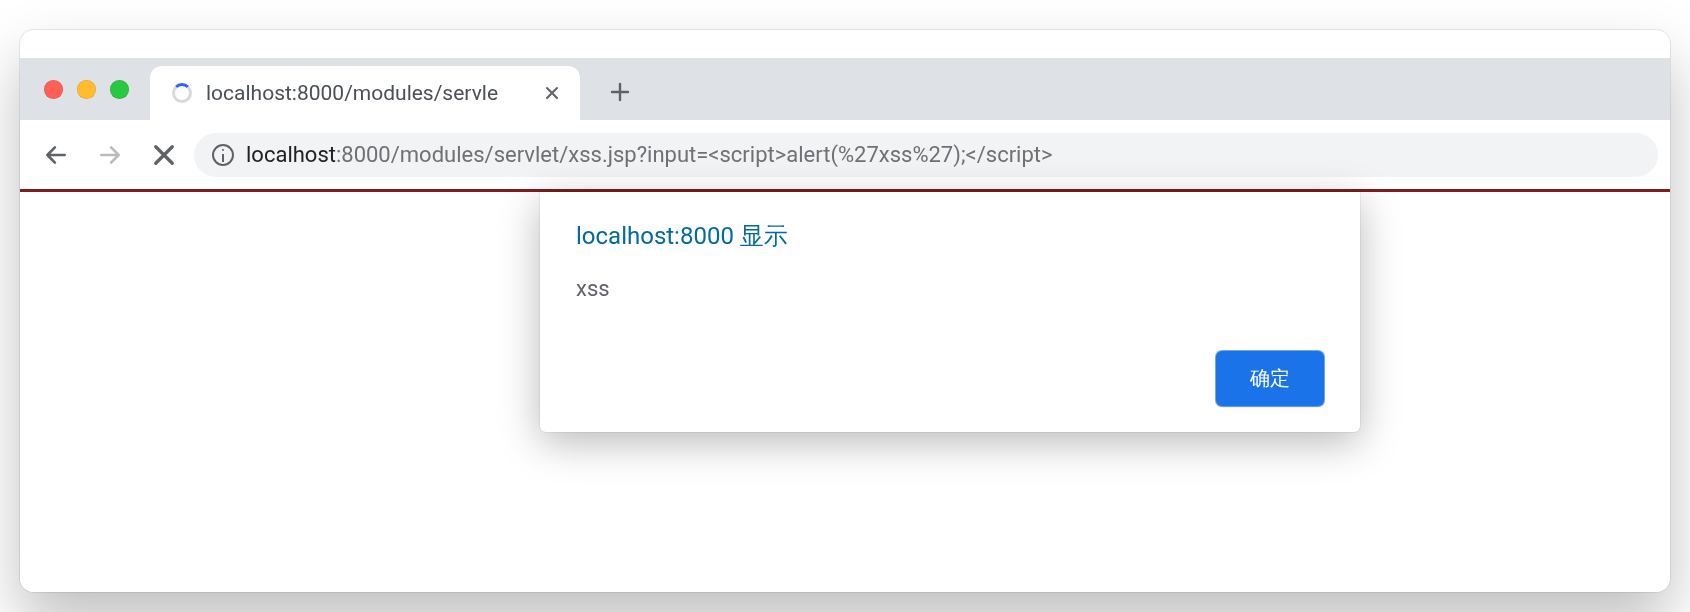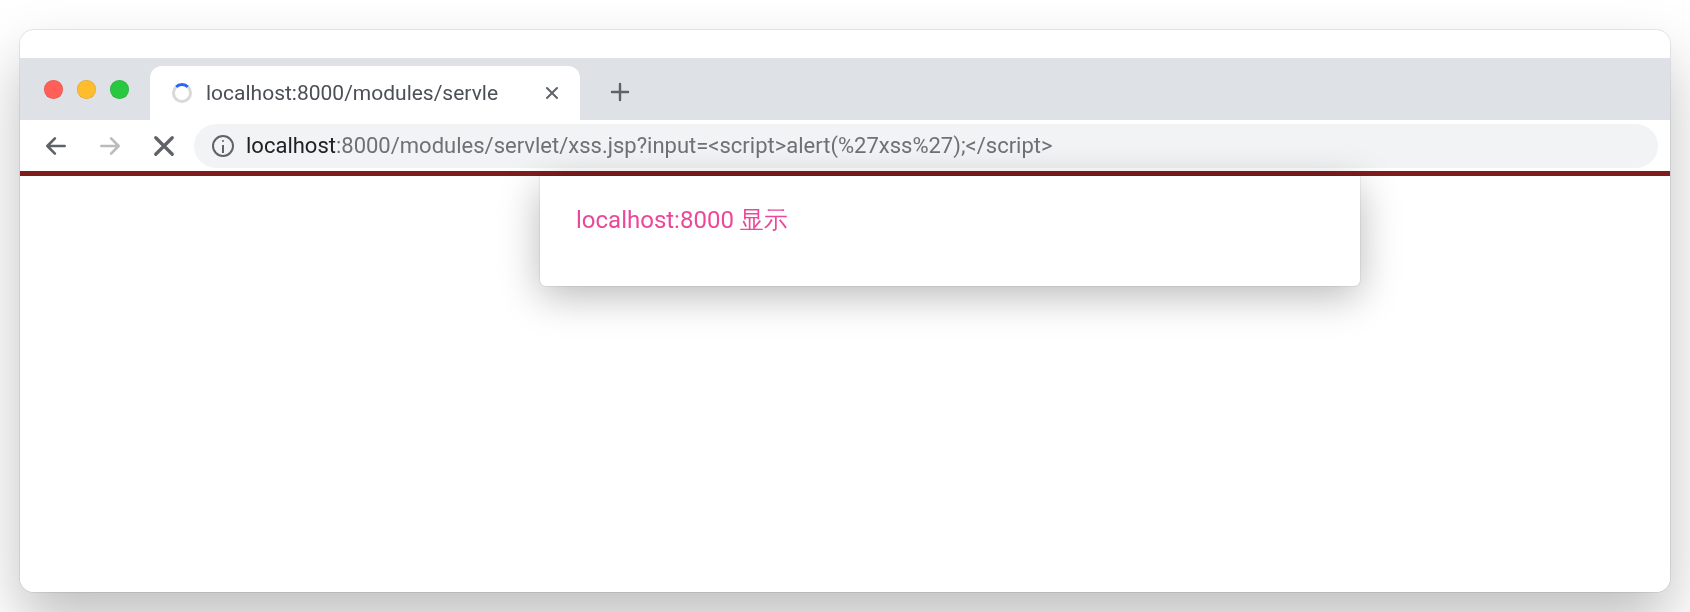--- a/index.html
+++ b/index.html
@@ -83,23 +83,23 @@
     color:#5f6368;
   }
   .newtab {
     width: 40px; height: 40px;
     margin: 0 0 8px 20px;
     display:flex; align-items:center; justify-content:center;
     color:#5f6368;
     border-radius: 6px;
   }
   .addrrow {
-    height: 56px;
+    height: 72px;
     background:#fff;
-    border-bottom: 5px solid #7f1d1d;
+    border-bottom: 3px solid #7f1d1d;
     display:flex;
     align-items:center;
     padding: 0 12px;
     gap: 6px;
   }
   .navbtn {
     width: 48px; height: 44px;
     display:flex; align-items:center; justify-content:center;
     color:#5f6368;
     border-radius: 50%;
@@ -147,21 +147,21 @@
     top:0;
     left: 520px;
     width: 820px;
     background:#fff;
     border-radius: 0 0 6px 6px;
     box-shadow: 0 10px 40px rgba(0,0,0,.28), 0 0 0 1px rgba(0,0,0,.05);
     padding: 28px 36px 26px 36px;
   }
   .alert-title {
     font-size: 24px;
-    color:#ec4899;
+    color:#0369a1;
     margin-bottom: 24px;
   }
   .alert-msg {
     font-size: 22px;
     color:#5f6368;
     margin-bottom: 50px;
   }
   .alert-actions {
     display:flex;
     justify-content:flex-end;
@@ -228,16 +228,20 @@
       <span class="info-icon"></span>
       <span class="url">
         <span class="host-strong">localhost</span><span class="rest">:8000/modules/servlet/xss.jsp?input=&lt;script&gt;alert(%27xss%27);&lt;/script&gt;</span>
       </span>
     </div>
   </div>
 
   <div class="viewport">
     <div class="alert">
       <div class="alert-title">localhost:8000 显示</div>
+      <div class="alert-msg">xss</div>
+      <div class="alert-actions">
+        <button class="ok-btn">确定</button>
+      </div>
     </div>
   </div>
 
 </div>
 
 </body></html>

